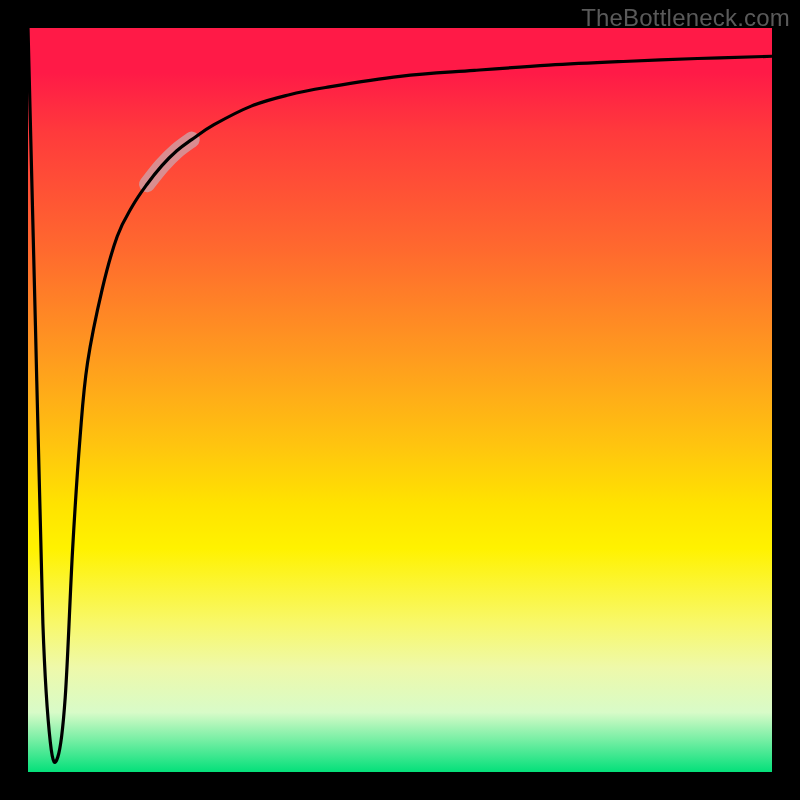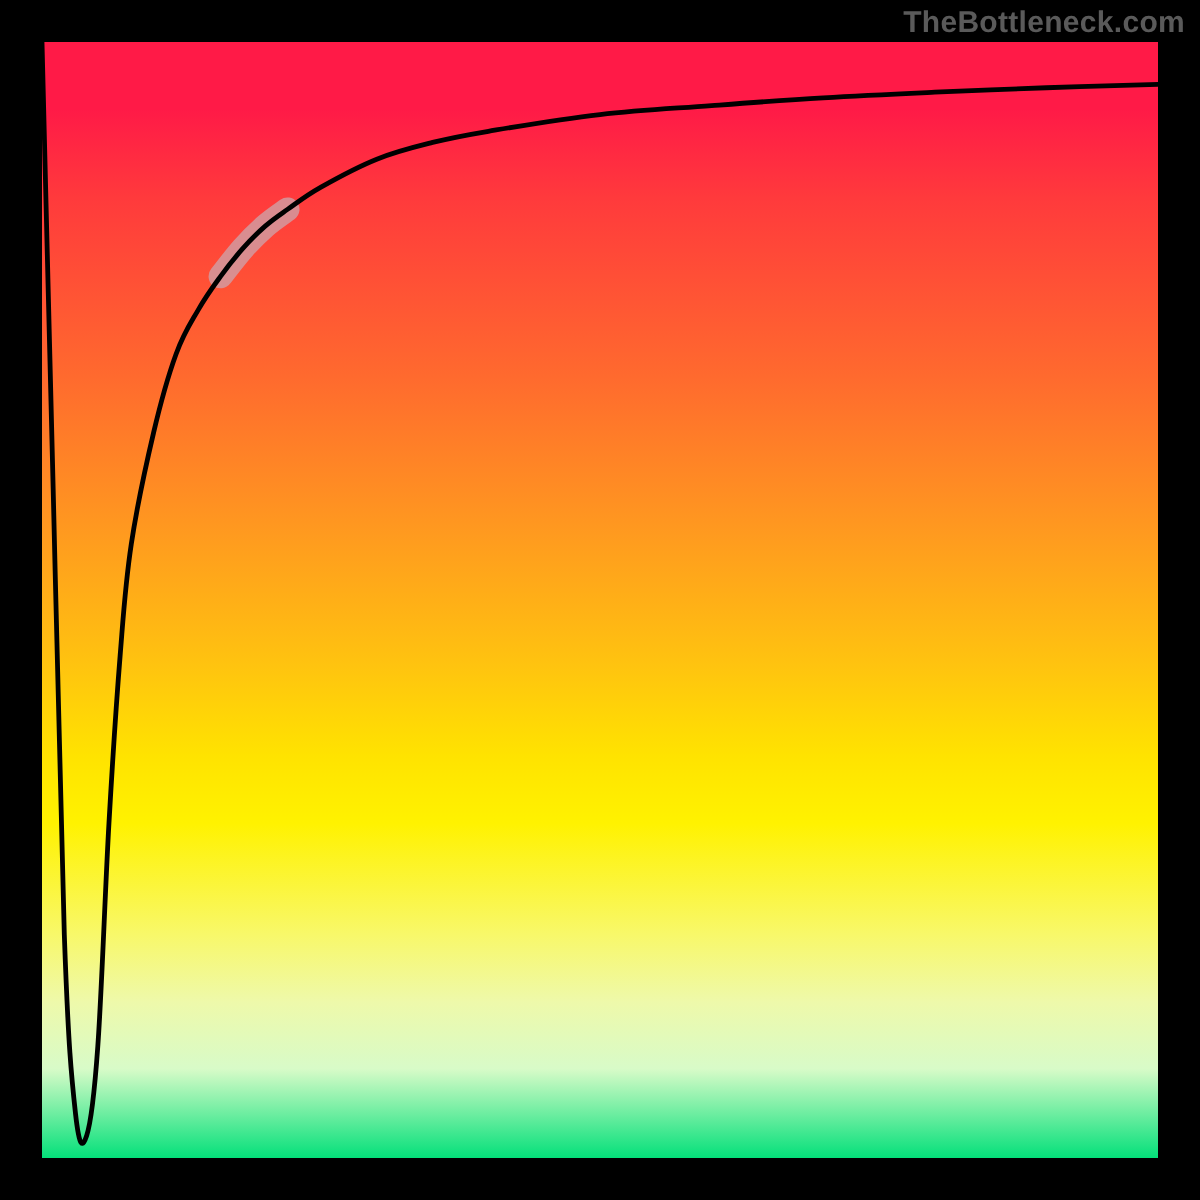--- a/index.html
+++ b/index.html
@@ -42,22 +42,22 @@
     left: 0;
     top: 0;
     width: 744px;
     height: 744px;
   }
   .watermark {
     position: absolute;
     top: 4px;
     right: 10px;
     color: #5a5a5a;
-    font-size: 20px;
-    font-weight: 700;
+    font-size: 24px;
+    font-weight: 400;
     letter-spacing: 0.2px;
     user-select: none;
   }
 </style>
 </head>
 <body>
 
 <div class="frame">
   <div class="watermark">TheBottleneck.com</div>
 

